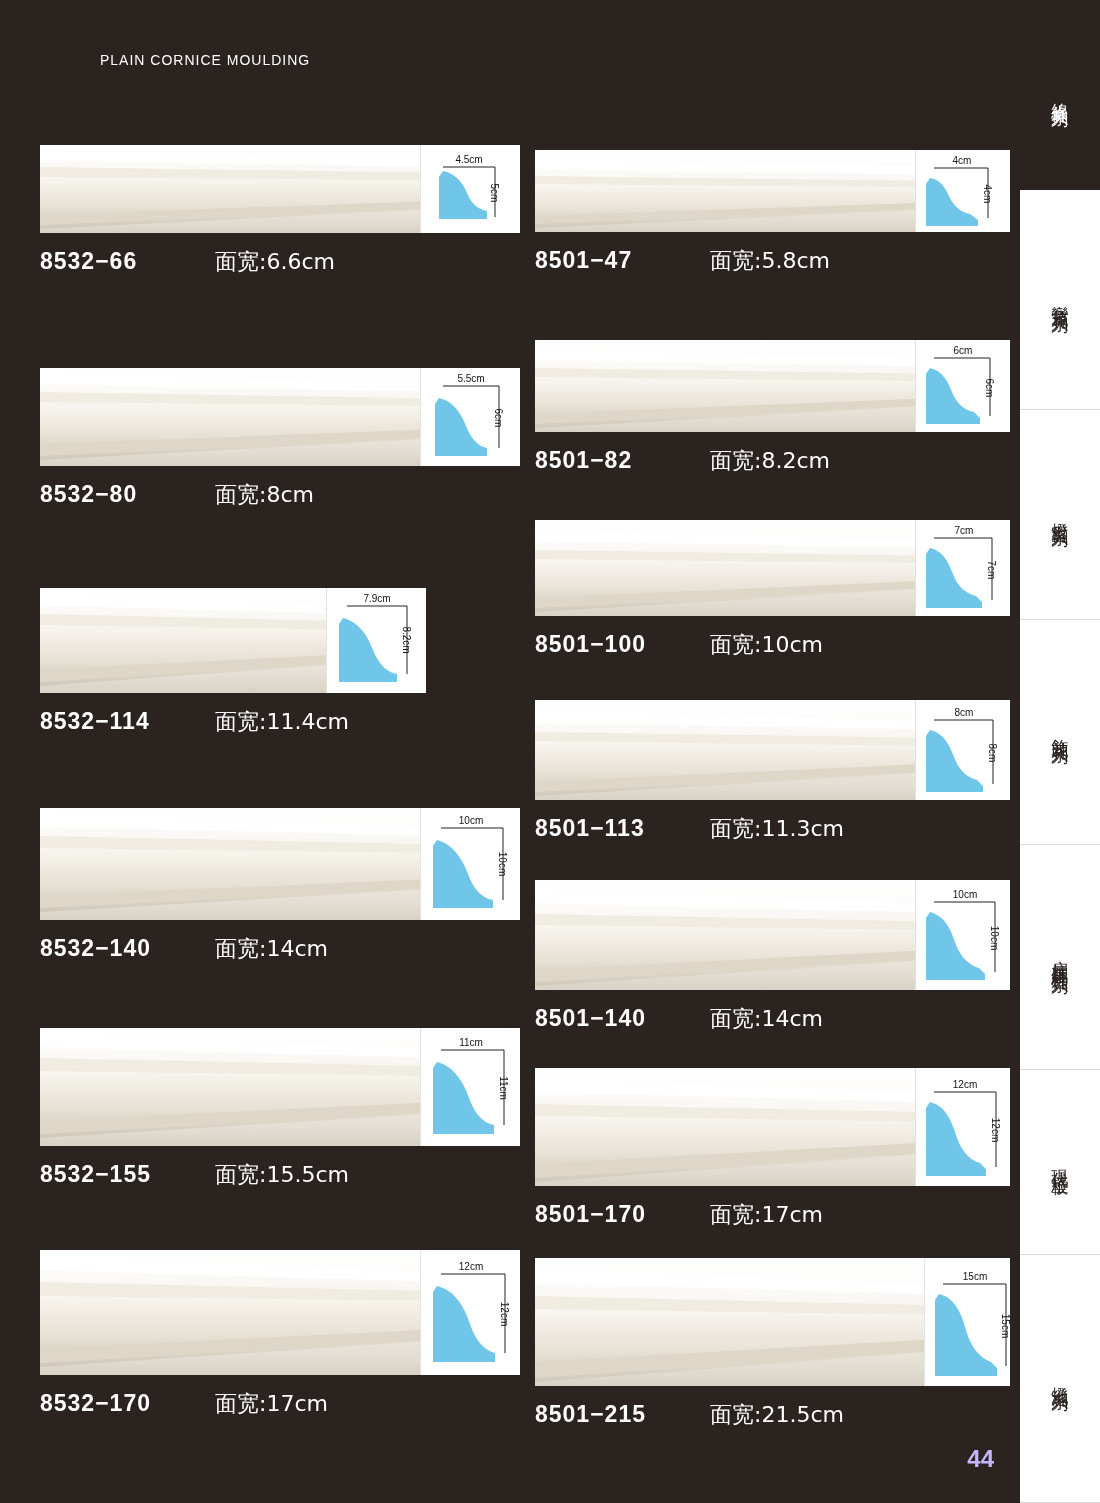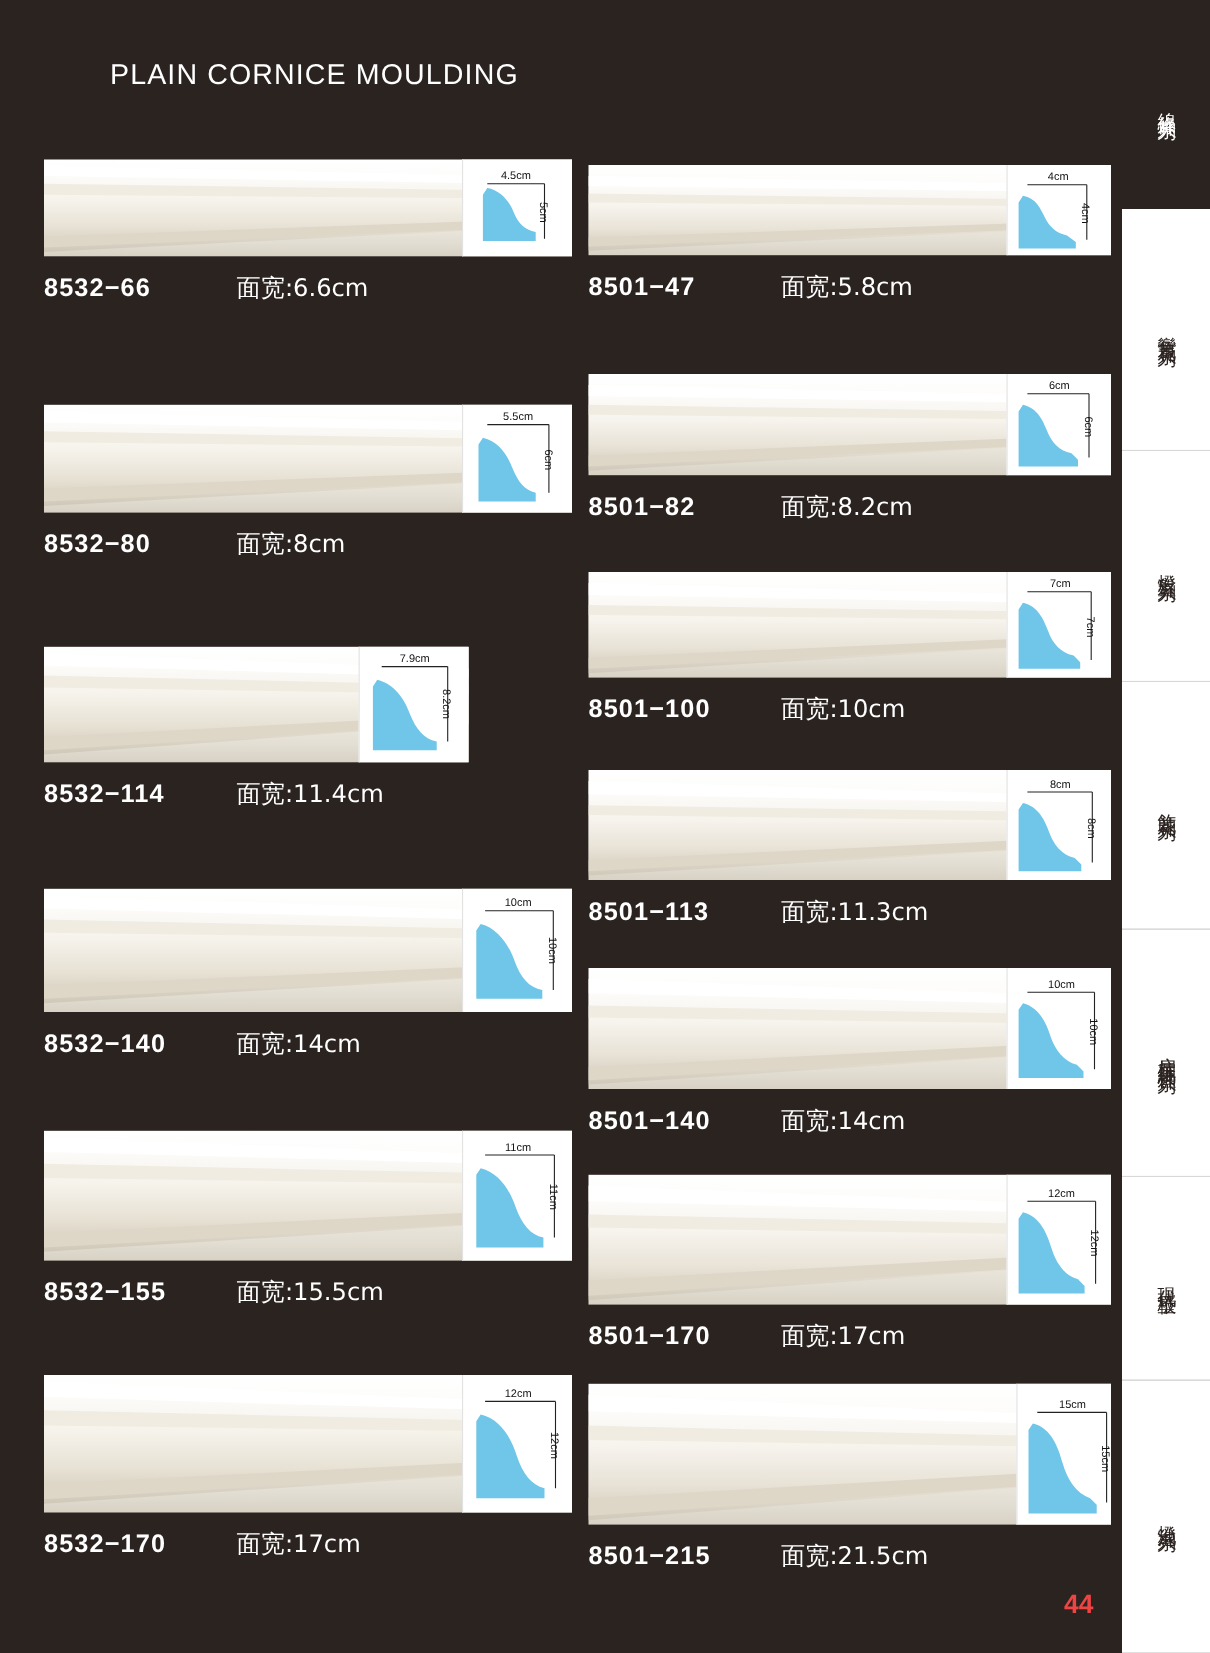--- a/index.html
+++ b/index.html
@@ -17,21 +17,21 @@
   
   .header{
     position:absolute;left:100px;top:46px;color:#ffffff;
   }
   .title-cn{
     font-size:30px;font-weight:bold;letter-spacing:2px;
     font-family:"DejaVu Sans", sans-serif;
     line-height:1.1;
   }
   .title-en{
-    font-size:26px;letter-spacing:1px;margin-top:6px;
+    font-size:14px;letter-spacing:1px;margin-top:6px;
     font-family:"Liberation Sans", sans-serif;
     font-weight:300;
   }
   
   .rail{
     position:absolute;right:0;top:0;width:80px;height:1503px;
   }
   .rail-item{
     position:absolute;left:0;width:80px;
     display:flex;align-items:center;justify-content:center;
@@ -78,21 +78,21 @@
     color:#ffffff;font-weight:bold;font-size:23px;letter-spacing:1px;
     font-family:"Liberation Sans", sans-serif;
     min-width:175px;
   }
   .width{
     color:#ffffff;font-size:22px;
     font-family:"DejaVu Sans", sans-serif;
   }
   .pagenum{
     position:absolute;right:106px;bottom:30px;
-    color:#ef4444;font-size:24px;font-weight:bold;
+    color:#c4b5fd;font-size:24px;font-weight:bold;
     font-family:"Liberation Sans", sans-serif;
   }
 </style>
 </head>
 <body>
 
 <div class="page">
 
   <div class="header">
     <div class="title-en">PLAIN CORNICE MOULDING</div>

